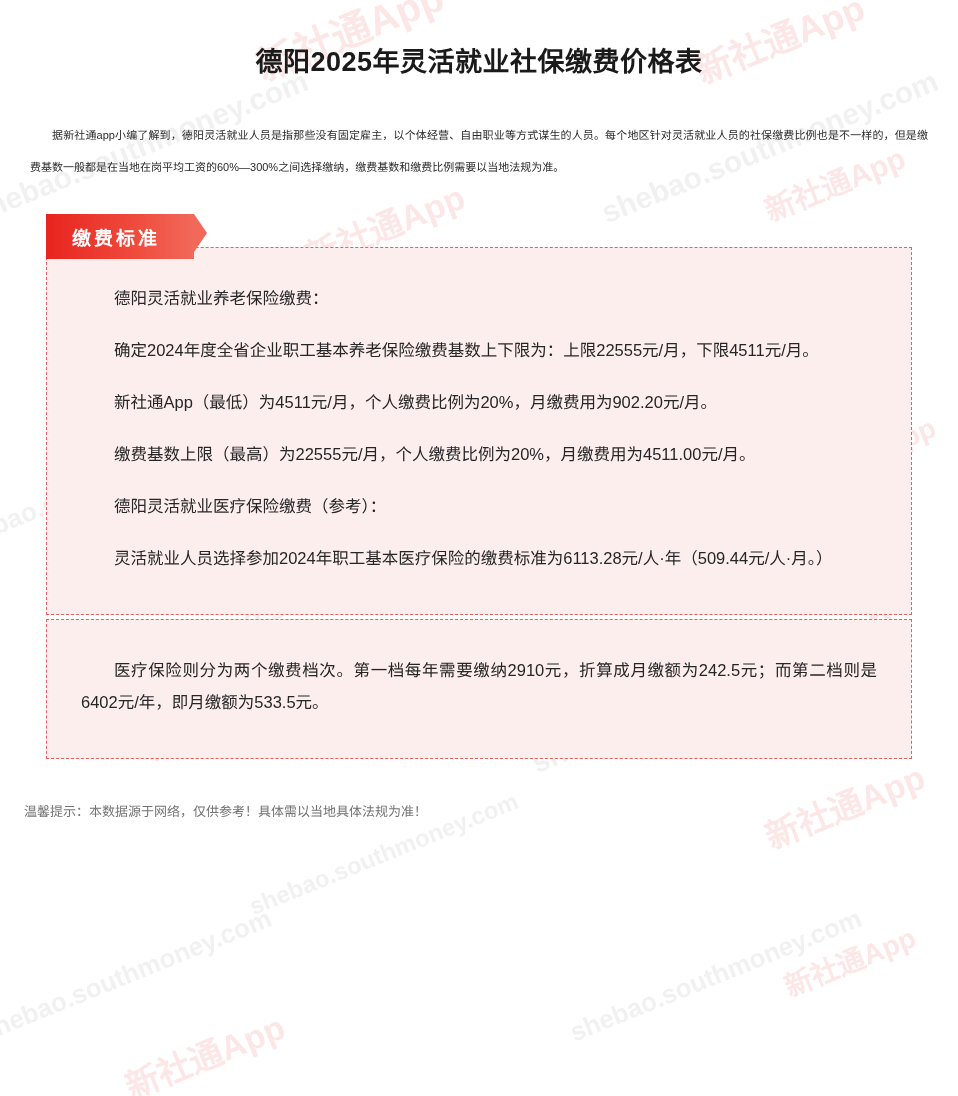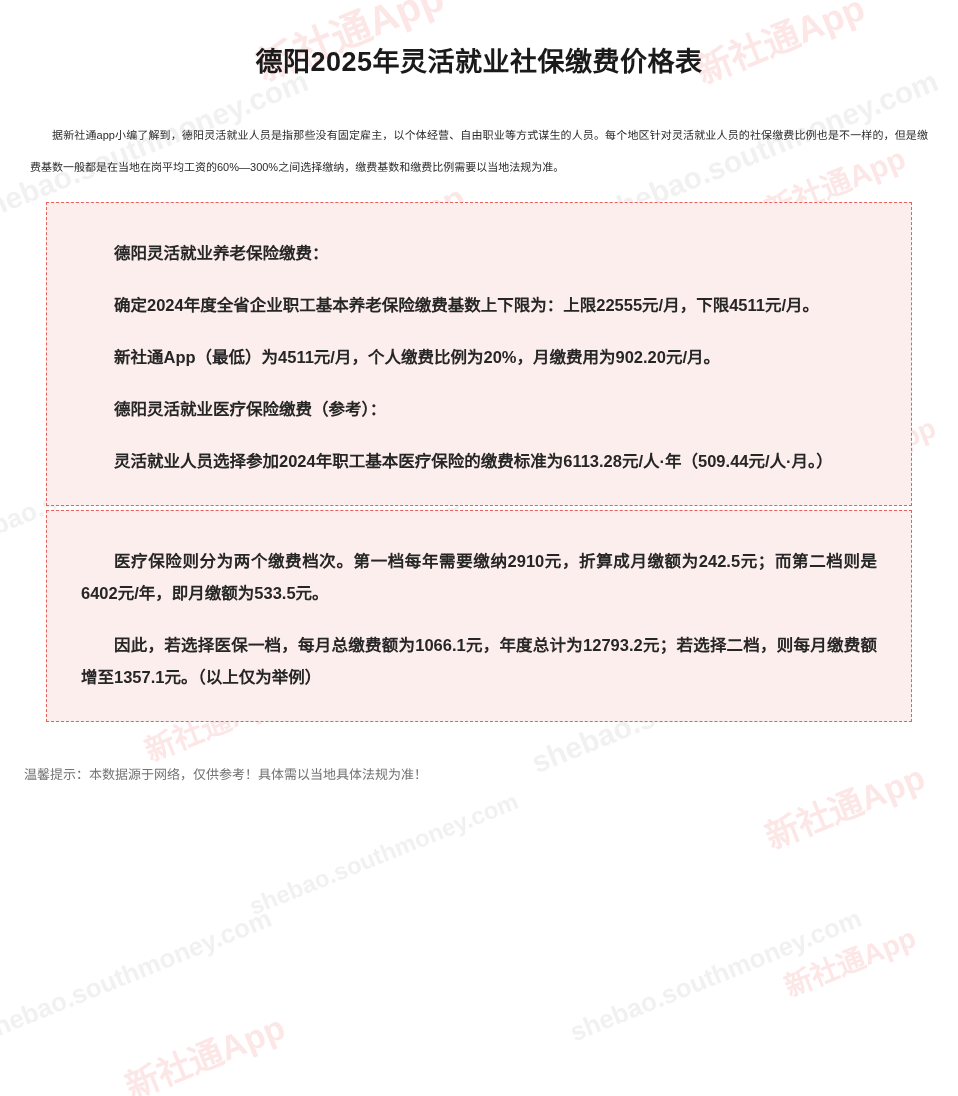--- a/index.html
+++ b/index.html
@@ -88,25 +88,24 @@
     top: 0;
     border-top: 19.5px solid transparent;
     border-bottom: 19.5px solid transparent;
     border-left: 13px solid #f2695a;
   }
 
   .section-body {
     border: 1.5px dashed #e8605b;
     background: #fdeeee;
     margin: -12px 22px 0 22px;
-    padding: 34px 34px 28px 34px;
+    padding: 34px 34px 40px 34px;
     box-sizing: border-box;
     position: relative;
     z-index: 11;
-    font-weight: bold;
   }
 
   .section-body p {
     margin: 0 0 20px 0;
     font-size: 16.5px;
     line-height: 32px;
     color: #262626;
     text-indent: 2em;
     text-align: justify;
   }
@@ -149,31 +148,32 @@
     <div class="wm grey" style="left: 240px; top: 840px; font-size: 24px;">shebao.southmoney.com</div>
   </div>
 
 <div class="page">
 
   <h1 class="doc-title">德阳2025年灵活就业社保缴费价格表</h1>
 
   <p class="intro">据新社通app小编了解到，德阳灵活就业人员是指那些没有固定雇主，以个体经营、自由职业等方式谋生的人员。每个地区针对灵活就业人员的社保缴费比例也是不一样的，但是缴费基数一般都是在当地在岗平均工资的60%—300%之间选择缴纳，缴费基数和缴费比例需要以当地法规为准。</p>
 
   <div class="section">
+    <div class="section-header">缴费标准</div>
     <div class="section-body">
       <p>德阳灵活就业养老保险缴费：</p>
       <p>确定2024年度全省企业职工基本养老保险缴费基数上下限为：上限22555元/月，下限4511元/月。</p>
       <p>新社通App（最低）为4511元/月，个人缴费比例为20%，月缴费用为902.20元/月。</p>
+      <p>缴费基数上限（最高）为22555元/月，个人缴费比例为20%，月缴费用为4511.00元/月。</p>
       <p>德阳灵活就业医疗保险缴费（参考）：</p>
       <p>灵活就业人员选择参加2024年职工基本医疗保险的缴费标准为6113.28元/人·年（509.44元/人·月。）</p>
     </div>
   </div>
 
   <div class="section">
     <div class="section-body">
       <p>医疗保险则分为两个缴费档次。第一档每年需要缴纳2910元，折算成月缴额为242.5元；而第二档则是6402元/年，即月缴额为533.5元。</p>
-      <p>因此，若选择医保一档，每月总缴费额为1066.1元，年度总计为12793.2元；若选择二档，则每月缴费额增至1357.1元。（以上仅为举例）</p>
     </div>
   </div>
 
   <div class="footer-note">温馨提示：本数据源于网络，仅供参考！具体需以当地具体法规为准！</div>
 
 </div>
 
 </body></html>

